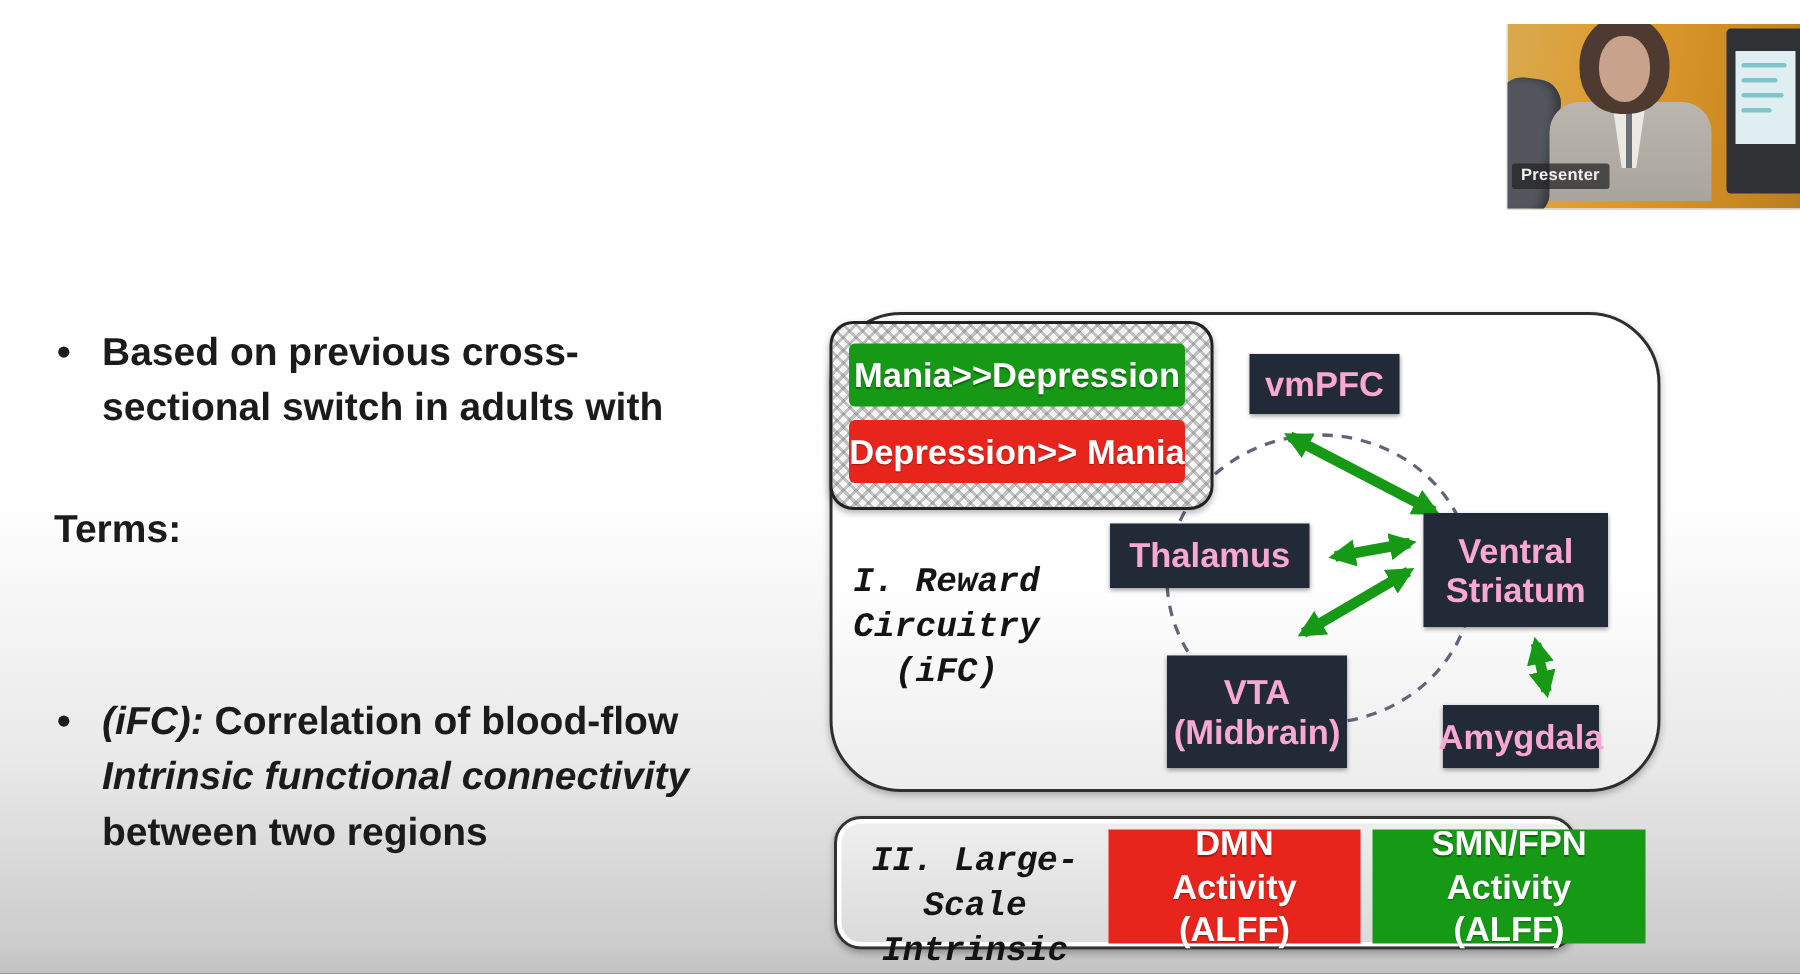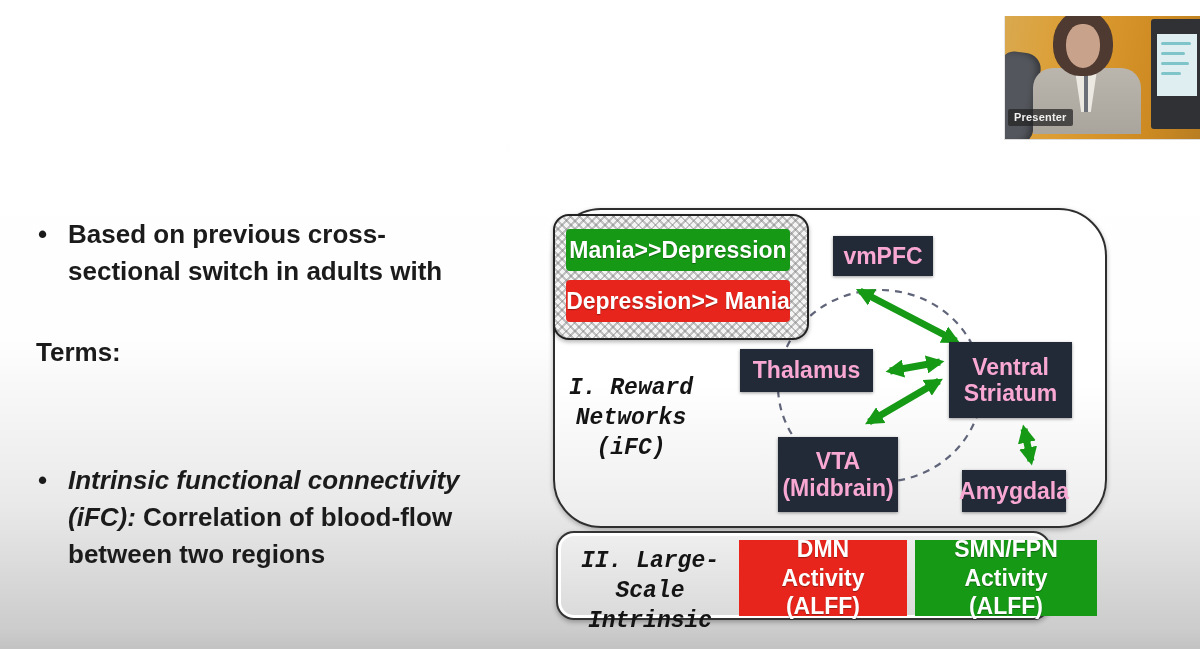--- a/index.html
+++ b/index.html
@@ -54,21 +54,21 @@
     position:absolute; background:#232a37; color:#f9a8d4; font-weight:700; font-size:23px;
     display:flex; align-items:center; justify-content:center; text-align:center;
     line-height:1.15; box-shadow:0 1px 3px rgba(0,0,0,.4);
   }
   .section-label {
     position:absolute; color:#141414; font-weight:700; font-style:italic;
     font-size:23px; line-height:1.3; text-align:center;font-family:Liberation Mono, monospace;
   }
 
   .bottom-bar {
-    position:absolute; left:556px; top:531px; width:495px; height:89px;
+    position:absolute; left:556px; top:544px; width:495px; height:89px;
     background:linear-gradient(#efefef, #dadada);
     border:2.5px solid #333; border-radius:18px;
     box-shadow:inset 0 0 0 3px #fff, 0 2px 5px rgba(0,0,0,.3);
   }
   .bar-chip {
     position:absolute; top:7px; height:76px; color:#fff; font-weight:700; font-size:23px;
     display:flex; align-items:center; justify-content:center; text-align:center; line-height:1.25;
     text-shadow:0 1px 1px rgba(0,0,0,.35);
   }
   .chip-red   { left:181px; width:168px; background:#e8251c; }
@@ -113,22 +113,22 @@
   <div class="body-text bullet-row" style="left:36px; top:216px;">
     <span class="bullet-glyph">•</span>
     <span class="line">Based on previous cross-</span>
     <span class="line">sectional switch in adults with</span>
   </div>
 
   <div class="body-text" style="left:36px; top:334px;">Terms:</div>
 
   <div class="body-text bullet-row" style="left:36px; top:388px;">
     <span class="bullet-glyph">•</span>
+    <span class="line"><span class="it">(iFC):</span><span> Correlation of blood-flow</span></span>
     <span class="line"><span class="it">Intrinsic functional connectivity</span></span>
-    <span class="line"><span class="it">(iFC):</span><span> Correlation of blood-flow</span></span>
     <span class="line">between two regions</span>
   </div>
 
   <div class="main-box"></div>
 
   <svg class="arrow-layer" width="554" height="325" viewBox="0 0 554 325">
     <defs>
       <marker id="ah" viewBox="0 0 10 10" refX="7.5" refY="5" markerWidth="2.6" markerHeight="2.6" orient="auto-start-reverse">
         <path d="M0,0 L10,5 L0,10 z" fill="#169a16"></path>
       </marker>
@@ -140,21 +140,21 @@
     <line x1="471" y1="224" x2="478" y2="256" stroke="#169a16" stroke-width="7" marker-start="url(#ah)" marker-end="url(#ah)"></line>
   </svg>
 
   <div class="legend-box">
     <div class="legend-pill legend-green">Mania&gt;&gt;Depression</div>
     <div class="legend-pill legend-red">Depression&gt;&gt; Mania</div>
   </div>
 
   <div class="section-label" style="left:557px; top:374px; width:148px;">
     <span class="line">I. Reward</span>
-    <span class="line">Networks (iFC)</span>
+    <span class="line">Circuitry (iFC)</span>
   </div>
 
   <div class="node" style="left:833px; top:236px; width:100px; height:40px;">vmPFC</div>
   <div class="node" style="left:740px; top:349px; width:133px; height:43px;">Thalamus</div>
   <div class="node" style="left:949px; top:342px; width:123px; height:76px; padding:0 8px;">Ventral Striatum</div>
   <div class="node" style="left:778px; top:437px; width:120px; height:75px; padding:0 14px;">VTA (Midbrain)</div>
   <div class="node" style="left:962px; top:470px; width:104px; height:42px;">Amygdala</div>
 
   <div class="bottom-bar">
     <div class="section-label bar-label">

